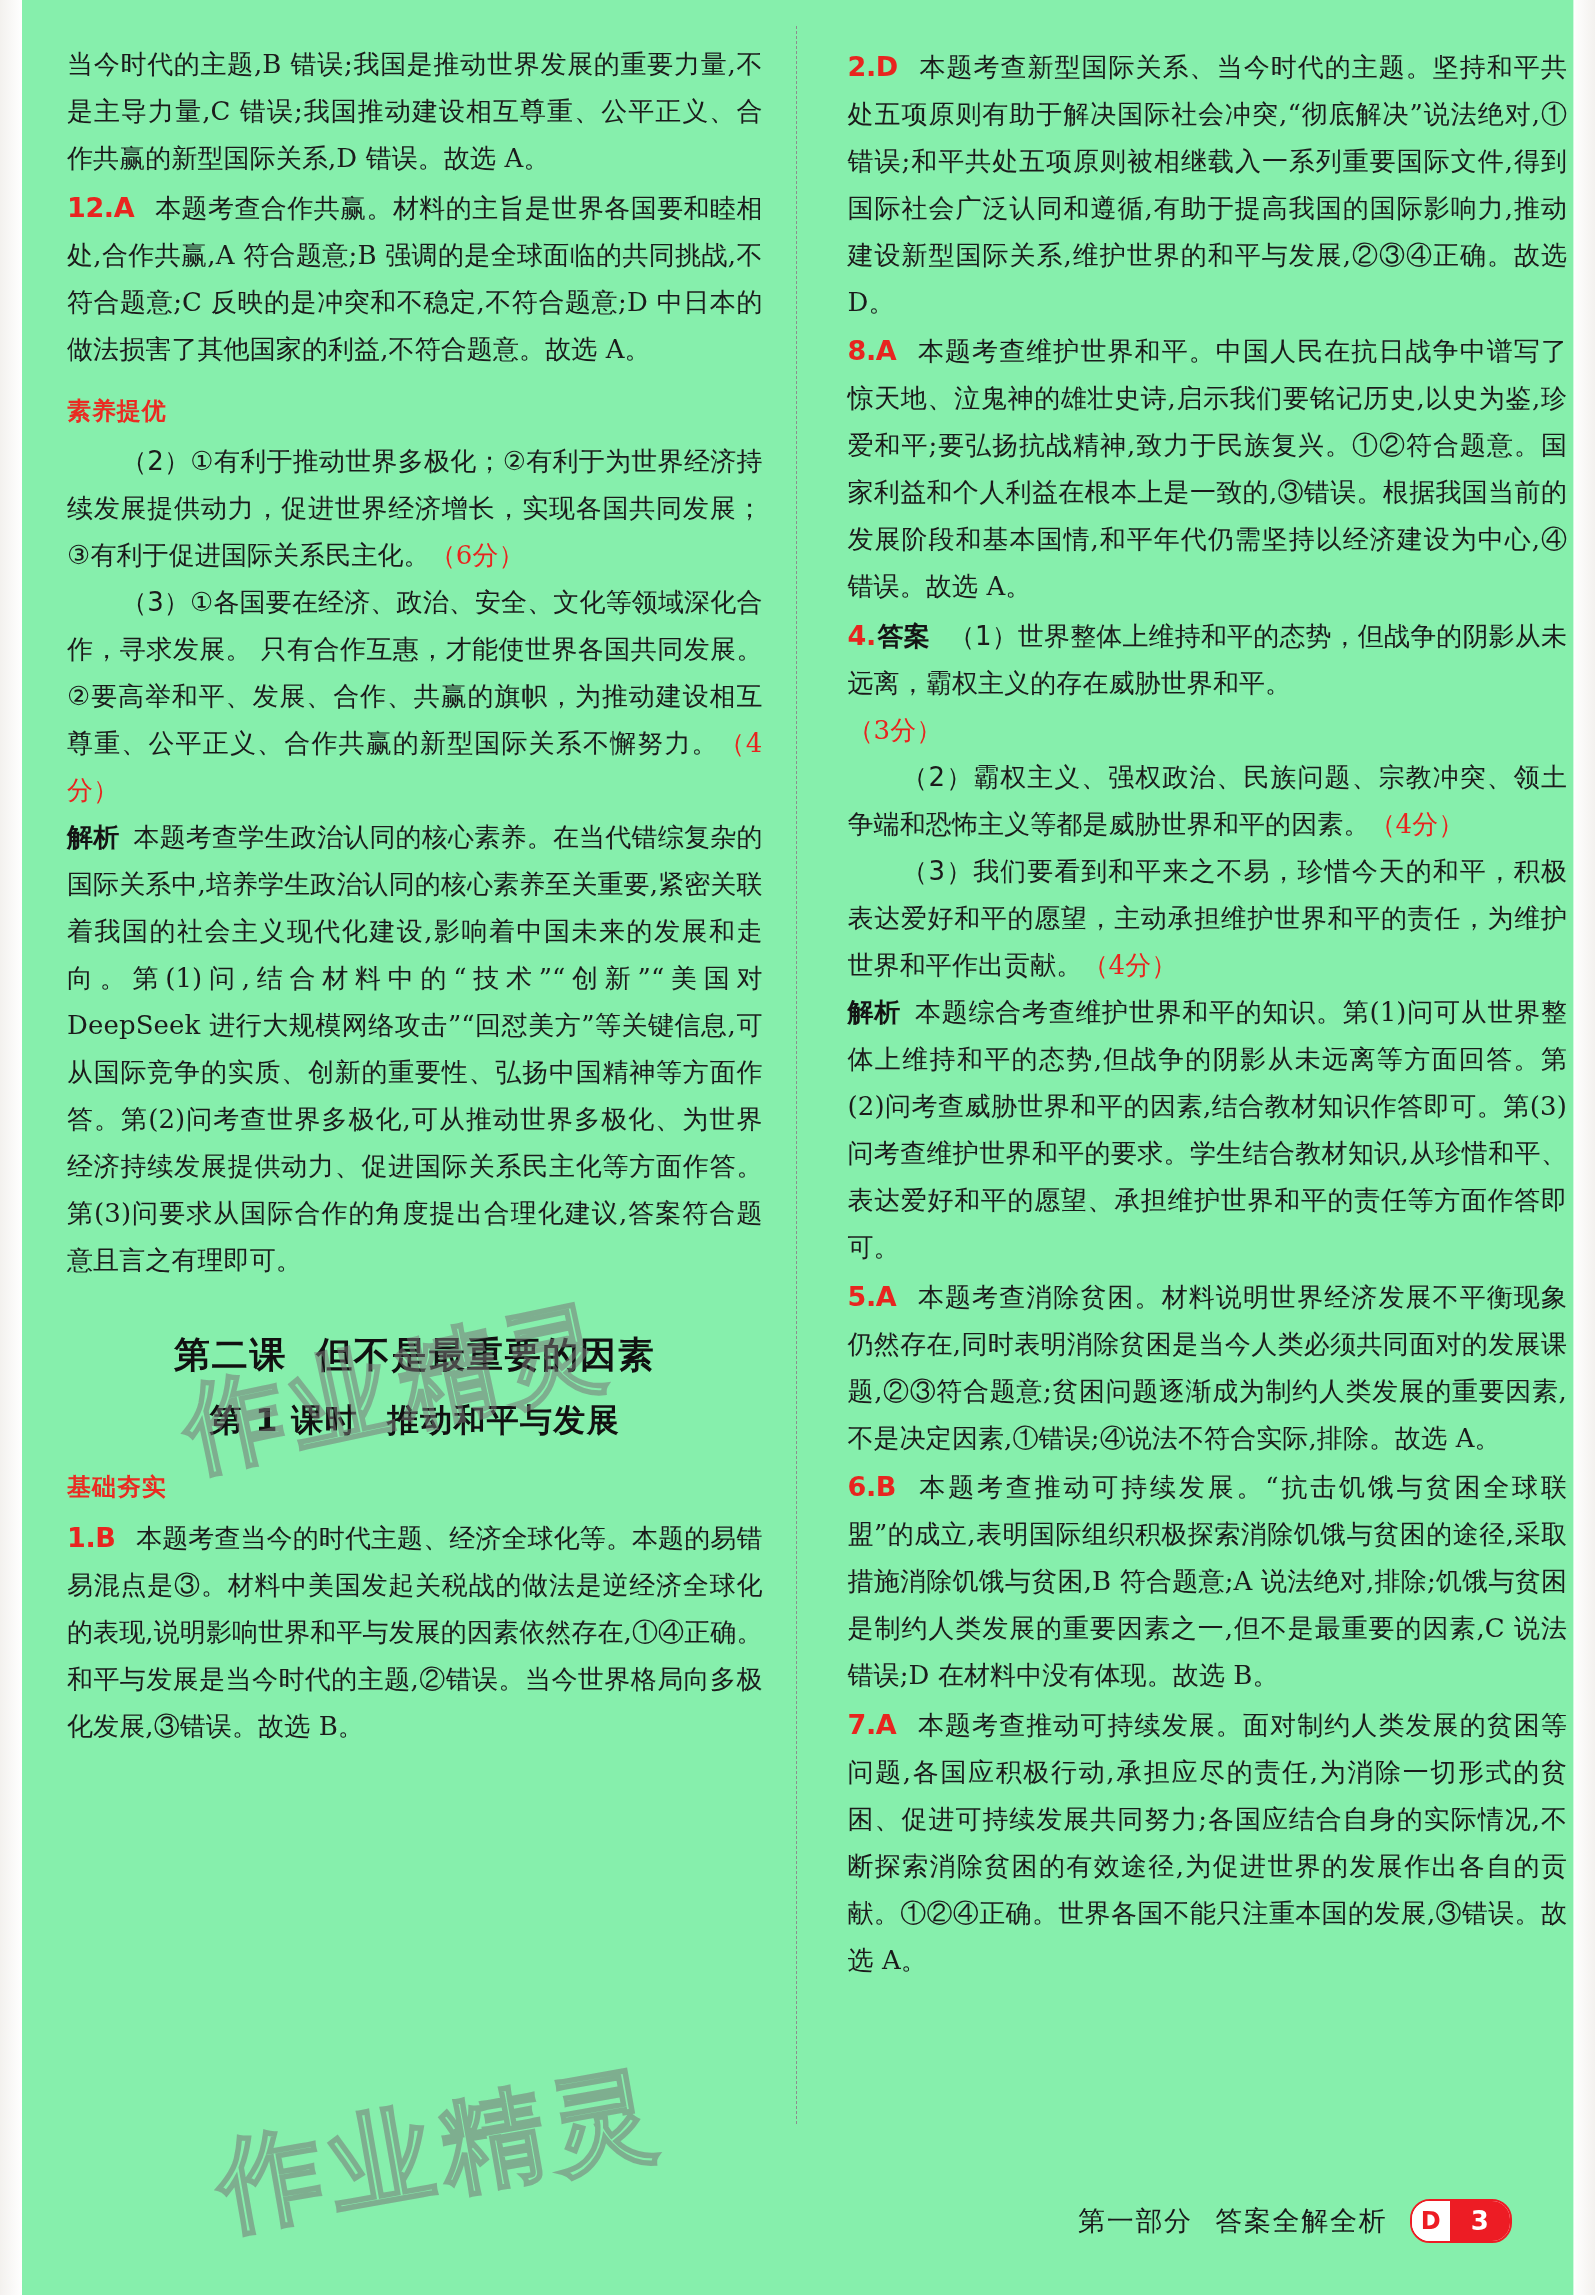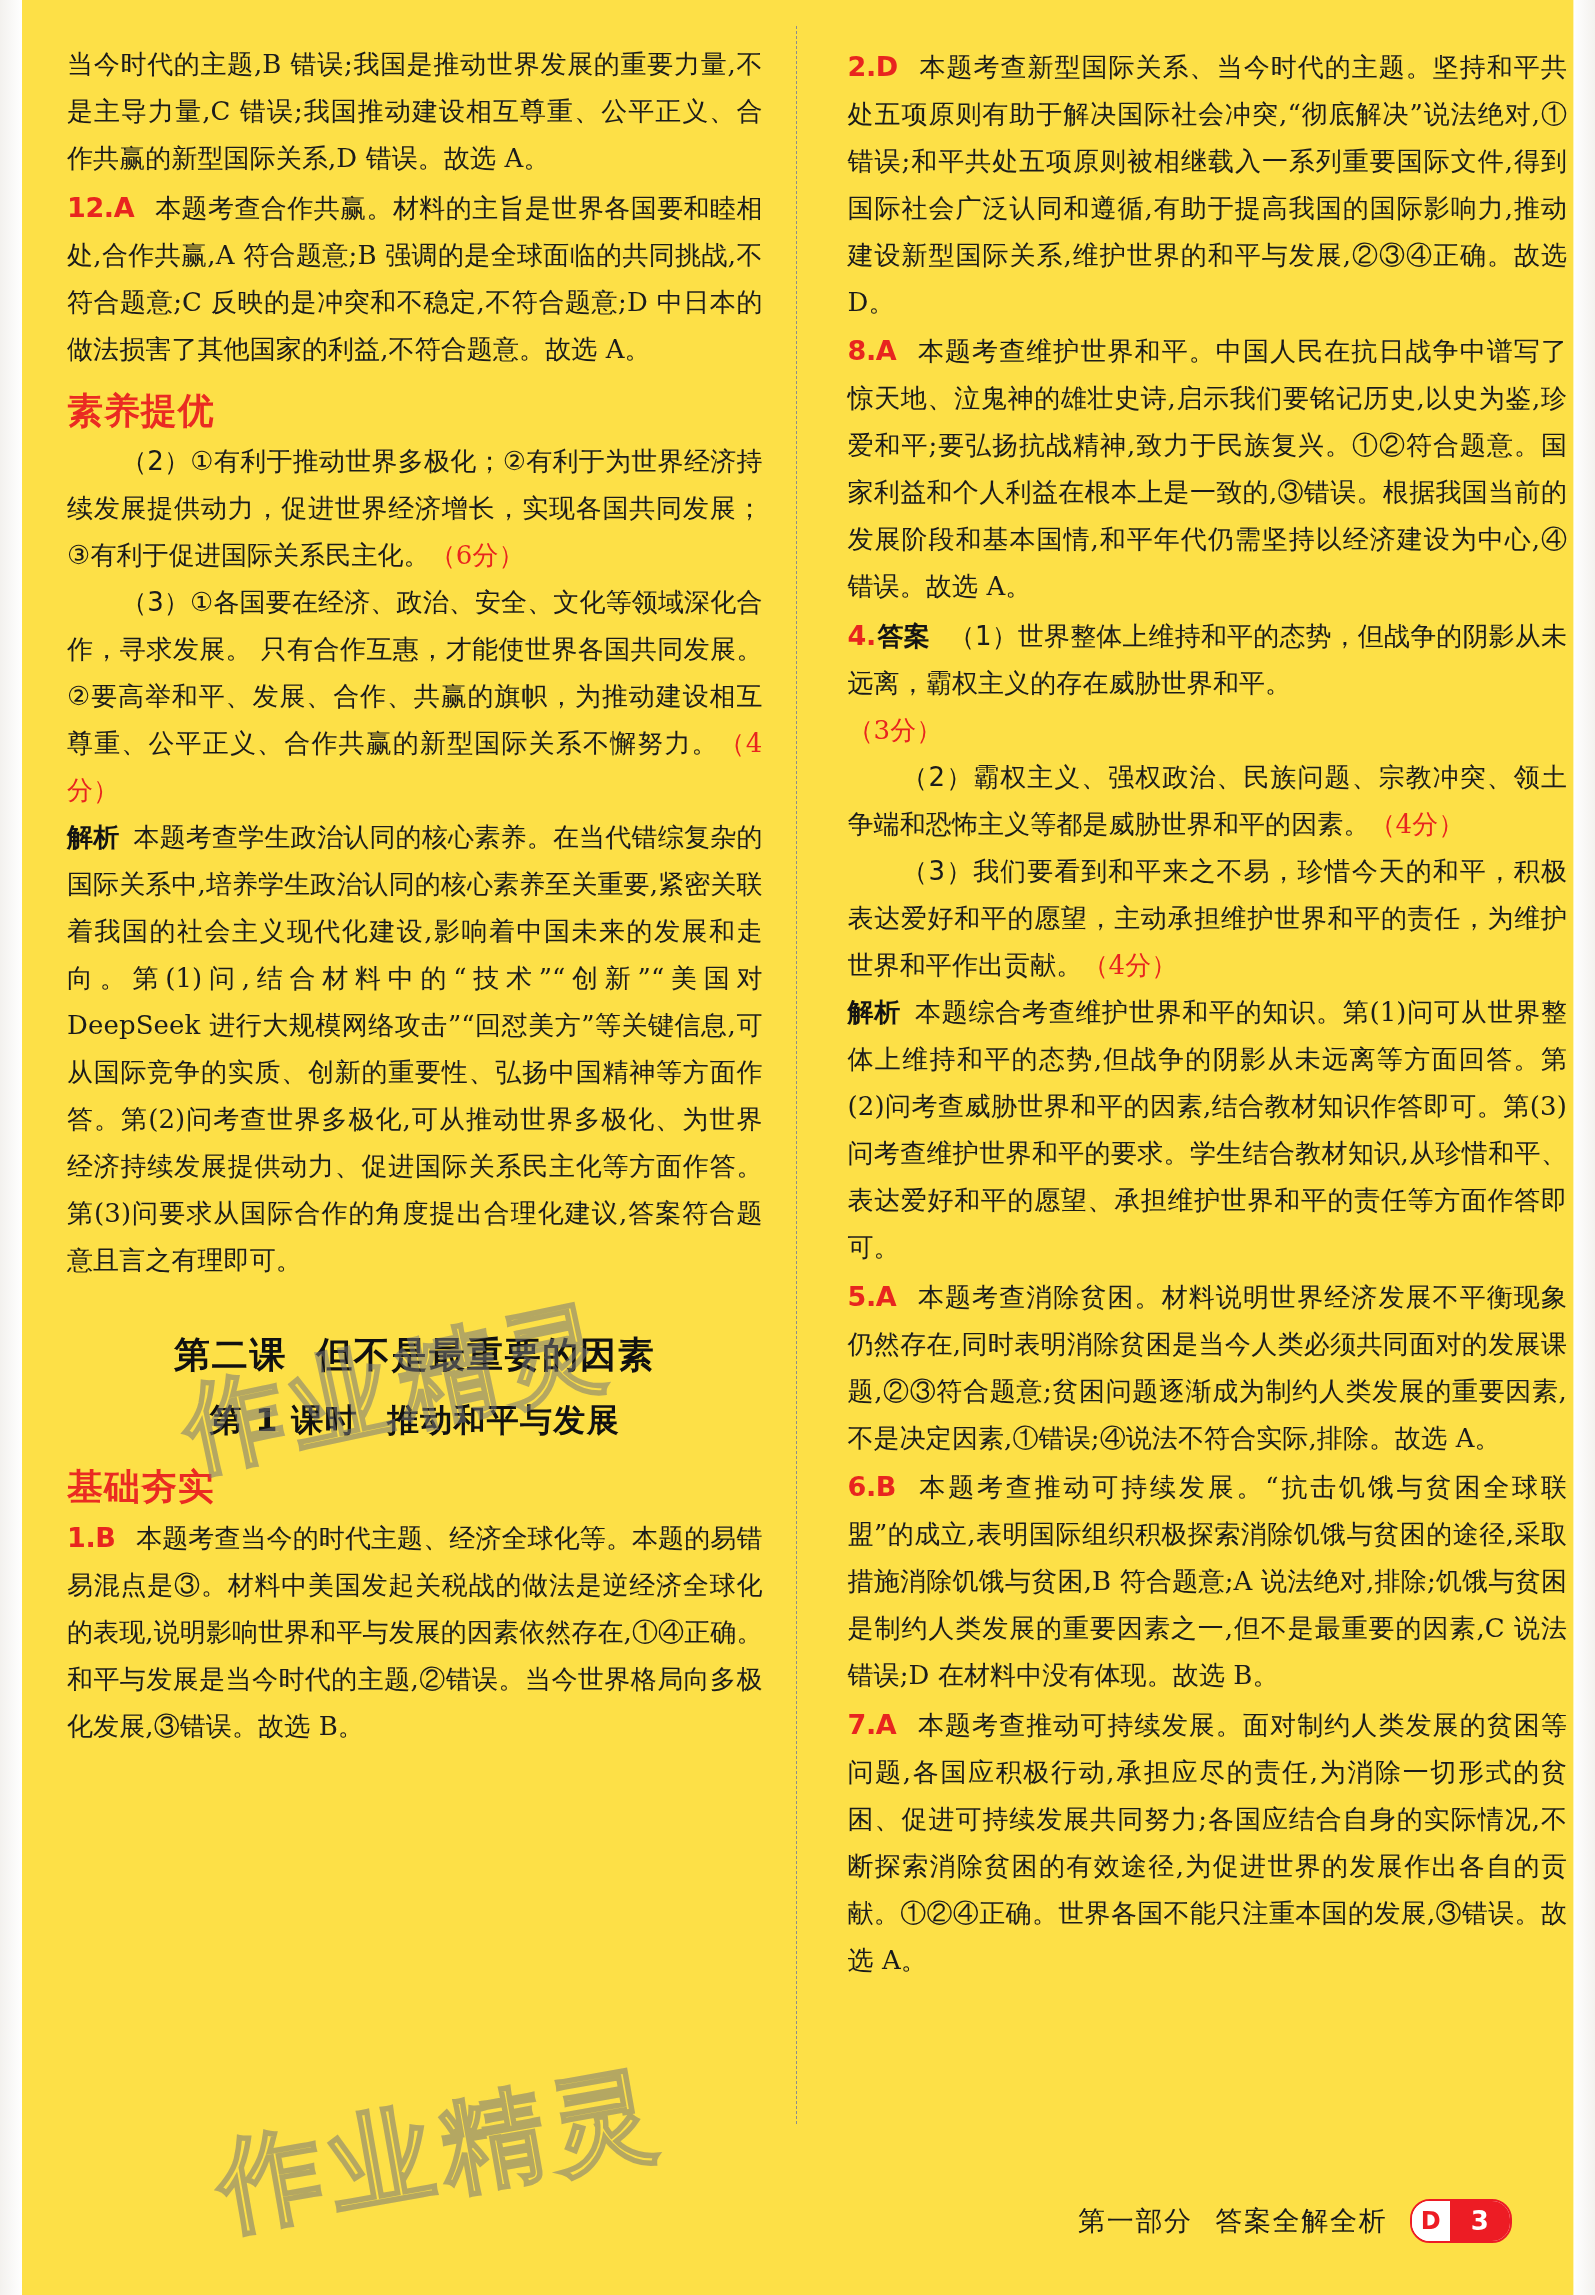--- a/index.html
+++ b/index.html
@@ -12,21 +12,21 @@
     height: 2295px;
     position: relative;
     font-family: "DejaVu Serif", "Liberation Serif", serif;
     overflow: hidden;
   }
 
   
   #page {
     position: absolute;
     inset: 0;
-    background: #fde047;
+    background: #86efac;
   }
 
   
   .scan-edge-l, .scan-edge-r {
     position: absolute; top: 0; bottom: 0; width: 22.4px;
     background: linear-gradient(to right, #f3f1ee, #ffffff);
   }
   .scan-edge-l { left: 0; }
   .scan-edge-r { right: 0; transform: scaleX(-1); }
 
@@ -98,21 +98,21 @@
     color: #e8251f;
     font-family: "DejaVu Serif", "Liberation Serif", serif;
   }
   .indent2 { text-indent: 54px; }
 
   
   .sec-head {
     color: #ea2b22;
     font-family: "DejaVu Sans", "Liberation Sans", sans-serif;
     font-weight: bold;
-    font-size: 36px;
+    font-size: 24px;
     line-height: 52px;
     letter-spacing: 0.9px;
     margin: 12px 0 1.7px 0;
   }
 
   
   .chapter-head {
     text-align: center;
     font-family: "DejaVu Sans", "Liberation Sans", sans-serif;
     font-weight: bold;

